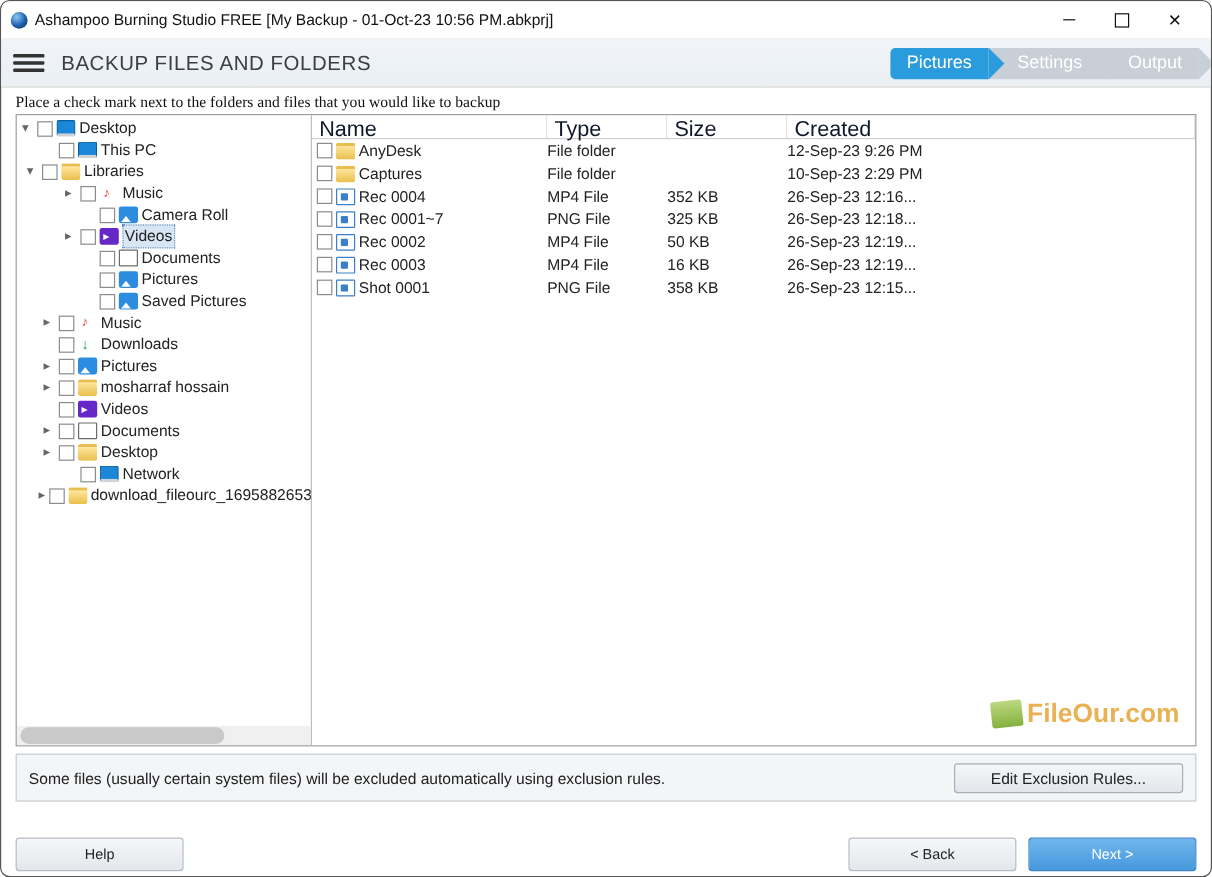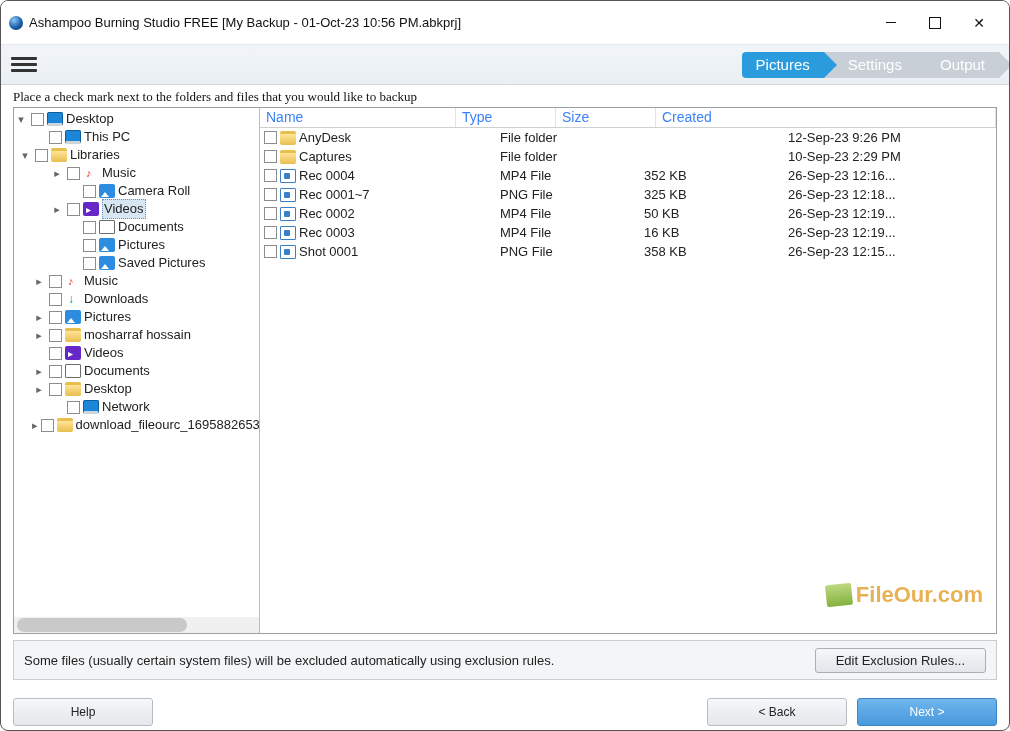--- a/index.html
+++ b/index.html
@@ -1,17 +1,17 @@
 <!DOCTYPE html>
 <html><head>
 <meta charset="utf-8">
 <style>
 * { box-sizing: border-box; margin: 0; padding: 0; font-family: "Segoe UI", Tahoma, sans-serif; }
 body { width: 1010px; height: 731px; background: #fff; overflow: hidden; font-size: 13px; color: #222; position: relative; border-radius: 8px; border: 1px solid #555;}
-.titlebar { height: 44px; display: flex; align-items: center; padding: 0 8px; background: #fff; border-bottom: 1px solid #e8e8e8; }
+.titlebar { height: 32px; display: flex; align-items: center; padding: 0 8px; background: #fff; border-bottom: 1px solid #e8e8e8; }
 .titlebar .app-icon { width: 14px; height: 14px; border-radius: 50%; background: radial-gradient(circle at 35% 30%, #8cc8f5 0%, #1b5fab 55%, #0b2f5c 100%); margin-right: 6px; }
 .titlebar .title { font-size: 13px; color: #111; }
 .winctrls { margin-left: auto; display: flex; }
 .winctrls .ctrl { width: 44px; height: 28px; display: flex; align-items: center; justify-content: center; font-size: 13px; cursor: default; }
 .winctrls .ctrl.min::before { content:""; display:block; width:10px; height:1px; background:#111; }
 .winctrls .ctrl.max::before { content:""; display:block; width:10px; height:10px; border:1px solid #111; }
 .winctrls .ctrl.close::before { content:"✕"; font-size:14px; color:#111; }
 
 .header { height: 40px; background: linear-gradient(#f1f5f9,#eaeff3); display: flex; align-items: center; padding: 0 10px; border-bottom: 1px solid #d6d6d6; }
 .menu-icon { width:26px; cursor:pointer; }
@@ -45,29 +45,29 @@
 .ico.doc { background:#fff; border:1px solid #6c6c6c; border-radius:1px;}
 .ico.down { background:#fff; position:relative; border-radius:2px;}
 .ico.down::after{content:"↓"; color:#1aa34a; font-weight:bold; font-size:12px; position:absolute; left:3px; top:-2px;}
 .ico.file { background:#fff; border:1px solid #3a7fc7; border-radius:1px; position:relative;}
 .ico.file::after{content:""; position:absolute; left:3px; top:3px; width:6px; height:6px; background:#3a7fc7; border-radius:1px;}
 .sel { background:#d8e6f3; border:1px dotted #6a93c0; padding:0 1px;}
 .tree-scroll{ position:absolute; bottom:0; left:0; right:0; height:16px; background:#f0f0f0; display:flex; align-items:center;}
 .tree-scroll .thumb{ height:14px; background:#c9c9c9; border-radius:7px; width:170px; margin-left:3px;}
 
 .list { flex:1; overflow:hidden;}
-.cols { display:flex; height:20px; border-bottom:1px solid #d0d0d0; font-size:14px; color:#3b82f6; }
+.cols { display:flex; height:20px; border-bottom:1px solid #d0d0d0; font-size:18px; color:#0f172a; }
 .cols > div { padding:1px 6px; border-right:1px solid #e3e3e3;}
 .c-name{width:196px;} .c-type{width:100px;} .c-size{width:100px;} .c-created{flex:1;}
-.row { display:flex; align-items:center; height:19px; font-size:13px;gap:44px; }
+.row { display:flex; align-items:center; height:19px; font-size:13px; }
 .row .c-name{ display:flex; align-items:center; }
 .row .cb{ margin-left:4px; }
 
 .bar2{ margin:6px 12px 0; border:1px solid #c9cdd1; background:#f3f5f7; height:40px; display:flex; align-items:center; padding:0 10px; font-size:13px;}
-.bar2 .btn{ margin-left:auto; background:linear-gradient(#f5f7f9,#e2e6ea); border:1px solid #a9afb5; border-radius:3px; padding:4px 20px; font-size:13px; cursor:pointer;}
+.bar2 .btn{ margin-left:auto; background:linear-gradient(#f5f7f9,#e2e6ea); border:1px solid #a9afb5; border-radius:3px; padding:4px 30px; font-size:13px; cursor:pointer;}
 
 .footer{ position:absolute; bottom:4px; left:12px; right:12px; display:flex; }
 .fbtn{ width:140px; height:28px; display:flex; align-items:center; justify-content:center; border:1px solid #b7bcc2; border-radius:3px; background:linear-gradient(#f5f7f9,#e4e7eb); cursor:pointer; font-size:12px;}
 .fbtn.next{ background:linear-gradient(#6fb6ec,#4799dd); color:#fff; border-color:#3b84c6;}
 .spacer{flex:1;}
 .watermark{ position:absolute; right:26px; bottom:122px; font-size:22px; font-weight:bold; color:#e5a436; opacity:.85; display:flex; align-items:center;}
 .watermark .box{ width:26px;height:22px;background:linear-gradient(#b3d26a,#6ea51d); transform:rotate(-6deg); margin-right:4px; border-radius:2px;}
 </style>
 </head>
 <body>
@@ -81,20 +81,21 @@
     <div class="ctrl close"></div>
   </div>
 </div>
 
 <div class="header">
   <div class="menu-icon">
       <span></span>
       <span></span>
       <span></span>
     </div>
+  <div class="hdr-title">BACKUP FILES AND FOLDERS</div>
   <div class="steps">
     <div class="step active">Pictures</div>
     <div class="step">Settings</div>
     <div class="step">Output</div>
   </div>
 </div>
 
 <div class="instr">Place a check mark next to the folders and files that you would like to backup</div>
 
 <div class="work">

